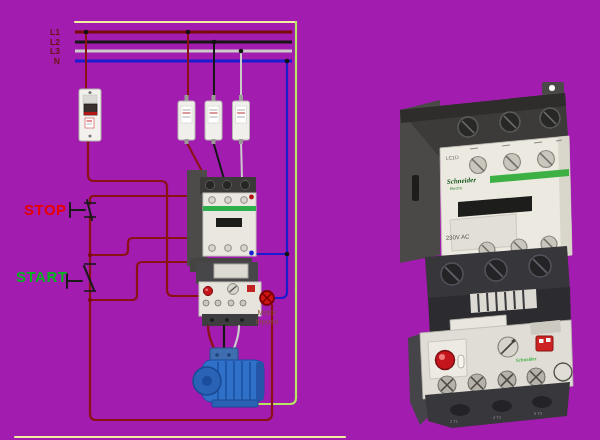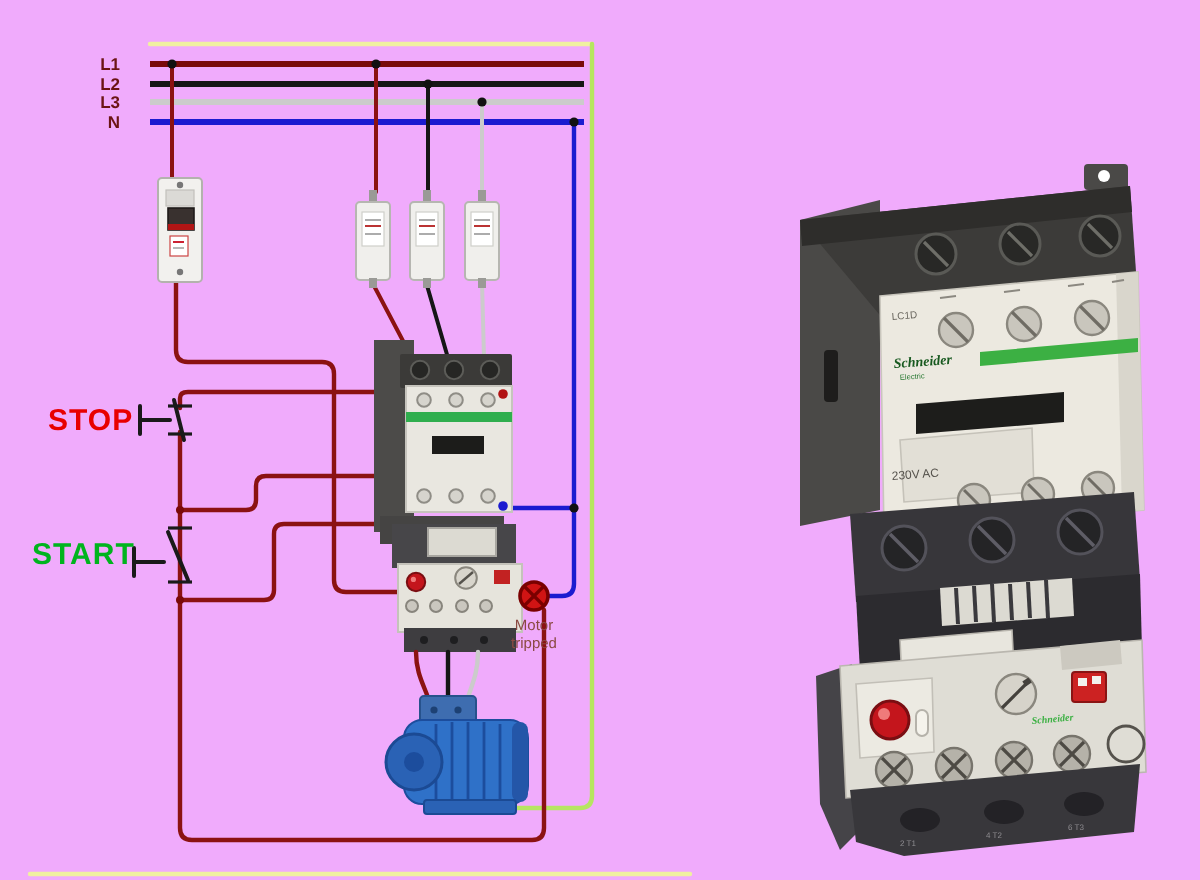--- a/index.html
+++ b/index.html
@@ -1,16 +1,16 @@
 <!DOCTYPE html>
 <html style="--wire-l1: #7a0a0a; --wire-l2: #161616; --wire-l3: #cbcbcb; --wire-neutral: #1b1bd0; --wire-control: #8b1212; --wire-earth: #b6e561; --frame-yellow: #f0f0a0; --stop-red: #e80000; --start-green: #00b41e; --lamp-red: #d01414; --brand-green: #3cb043; --motor-blue: #2f71c8;"><head>
 <meta charset="utf-8">
 <style>
   html,body{margin:0;padding:0;background:#fff;}
-  #stage{position:relative;width:600px;height:440px;background:#f0abfc;overflow:hidden;
+  #stage{position:relative;width:600px;height:440px;background:#a21caf;overflow:hidden;
          font-family:"Liberation Sans",sans-serif;}
   svg{position:absolute;display:block;}
   #diagram-svg{left:0;top:0;}
   #photo-svg{left:390px;top:80px;}
 
   
   .wire-l1{stroke:var(--wire-l1);}
   .wire-l2{stroke:var(--wire-l2);}
   .wire-l3{stroke:var(--wire-l3);}
   .wire-n{stroke:var(--wire-neutral);}

